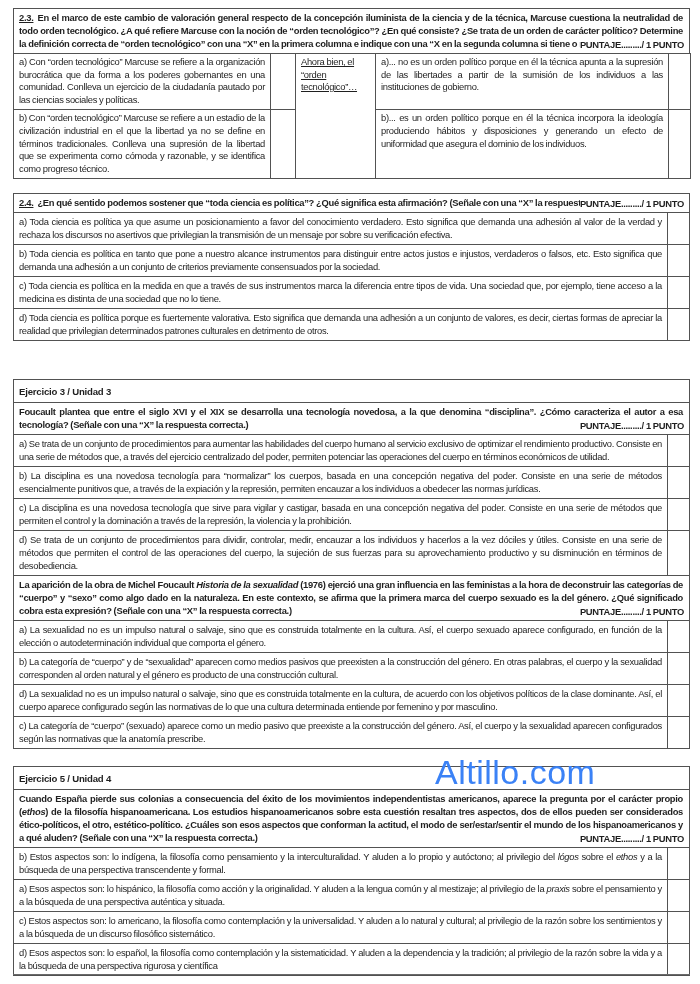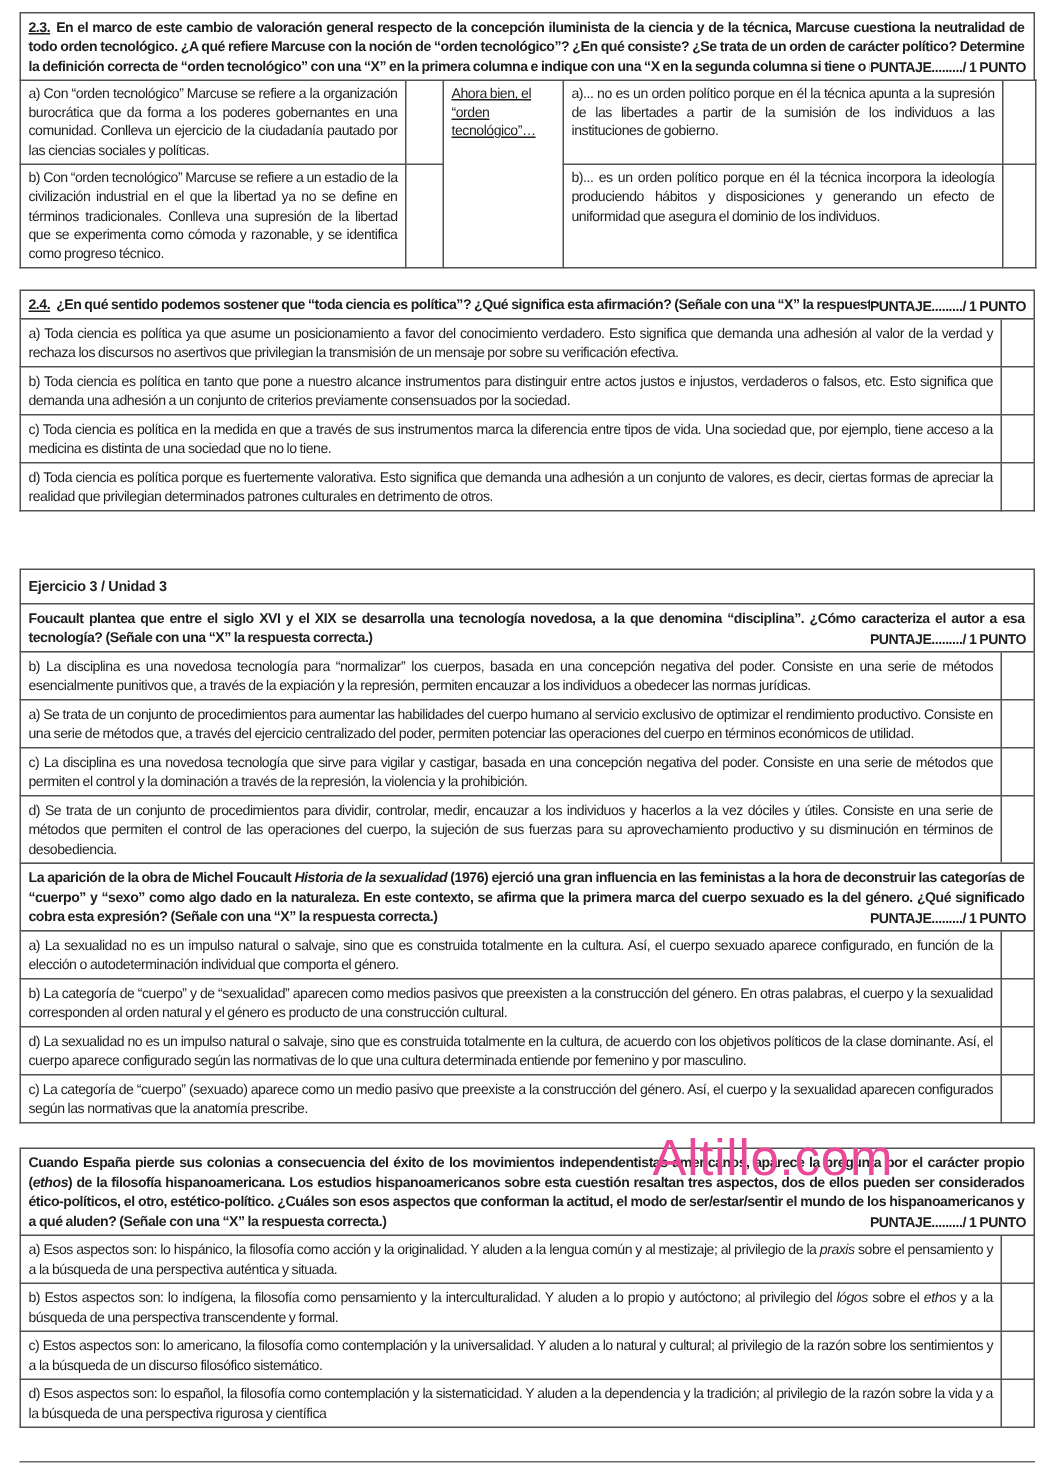--- a/index.html
+++ b/index.html
@@ -33,21 +33,21 @@
     font-size:9.4px; line-height:13px; letter-spacing:-0.3px; word-spacing:-0.3px;
     padding:2px 5px 3px;
   }
   td.chk { padding:0; }
   table.match td { line-height:12.6px; }
   td.mid { text-align:left;text-decoration:underline; }
   .stack-below { margin-top:-1px; }
 
   .watermark {
     position:absolute; left:435px; top:754px; z-index:5;
-    font-size:34px; line-height:36px; color:#ec4899; letter-spacing:0.5px;
+    font-size:34px; line-height:36px; color:#3b82f6; letter-spacing:0.5px;
     font-weight:400;
   }
   .bottom-sliver {
     position:absolute; left:13px; top:974px; width:677px; height:0;
     border-top:1px solid #6a6a6a;
   }
 </style>
 </head>
 <body>
 
@@ -123,25 +123,25 @@
       <span><span>Foucault plantea que entre el siglo XVI y el XIX se desarrolla una tecnología novedosa, a la que denomina “disciplina”. ¿Cómo caracteriza el autor a esa tecnología? (Señale con una “X” la respuesta correcta.)</span></span>
       <span class="score">PUNTAJE........./ 1 PUNTO</span>
     </div>
     <table class="opts">
       <colgroup>
           <col>
           <col style="width:22px">
         </colgroup>
       <tbody>
           <tr>
+        <td><span>a) Se trata de un conjunto de procedimientos para aumentar las habilidades del cuerpo humano al servicio exclusivo de optimizar el rendimiento productivo. Consiste en una serie de métodos que, a través del ejercicio centralizado del poder, permiten potenciar las operaciones del cuerpo en términos económicos de utilidad.</span></td>
+        <td class="chk"></td>
+      </tr>
+      <tr>
         <td><span>b) La disciplina es una novedosa tecnología para “normalizar” los cuerpos, basada en una concepción negativa del poder. Consiste en una serie de métodos esencialmente punitivos que, a través de la expiación y la represión, permiten encauzar a los individuos a obedecer las normas jurídicas.</span></td>
-        <td class="chk"></td>
-      </tr>
-      <tr>
-        <td><span>a) Se trata de un conjunto de procedimientos para aumentar las habilidades del cuerpo humano al servicio exclusivo de optimizar el rendimiento productivo. Consiste en una serie de métodos que, a través del ejercicio centralizado del poder, permiten potenciar las operaciones del cuerpo en términos económicos de utilidad.</span></td>
         <td class="chk"></td>
       </tr>
       <tr>
         <td><span>c) La disciplina es una novedosa tecnología que sirve para vigilar y castigar, basada en una concepción negativa del poder. Consiste en una serie de métodos que permiten el control y la dominación a través de la represión, la violencia y la prohibición.</span></td>
         <td class="chk"></td>
       </tr>
       <tr>
         <td><span>d) Se trata de un conjunto de procedimientos para dividir, controlar, medir, encauzar a los individuos y hacerlos a la vez dóciles y útiles. Consiste en una serie de métodos que permiten el control de las operaciones del cuerpo, la sujeción de sus fuerzas para su aprovechamiento productivo y su disminución en términos de desobediencia.</span></td>
         <td class="chk"></td>
       </tr>
@@ -174,36 +174,39 @@
       </tr>
       <tr>
         <td><span>c) La categoría de “cuerpo” (sexuado) aparece como un medio pasivo que preexiste a la construcción del género. Así, el cuerpo y la sexualidad aparecen configurados según las normativas que la anatomía prescribe.</span></td>
         <td class="chk"></td>
       </tr>
     </tbody>
       </table>
   </div>
 
   <div class="sec" style="top:766px">
+    <div class="ex-heading box">
+      <span class="ex-title">Ejercicio 5 / Unidad 4</span>
+    </div>
     <div class="q-header box stack-below">
       <span><span>Cuando España pierde sus colonias a consecuencia del éxito de los movimientos independentistas americanos, aparece la pregunta por el carácter propio (</span><span style="font-style: italic;">ethos</span><span>) de la filosofía hispanoamericana. Los estudios hispanoamericanos sobre esta cuestión resaltan tres aspectos, dos de ellos pueden ser considerados ético-políticos, el otro, estético-político. ¿Cuáles son esos aspectos que conforman la actitud, el modo de ser/estar/sentir el mundo de los hispanoamericanos y a qué aluden? (Señale con una “X” la respuesta correcta.)</span></span>
       <span class="score">PUNTAJE........./ 1 PUNTO</span>
     </div>
     <table class="opts">
       <colgroup>
           <col>
           <col style="width:22px">
         </colgroup>
       <tbody>
           <tr>
+        <td><span>b) Estos aspectos son: lo indígena, la filosofía como pensamiento y la interculturalidad. Y aluden a lo propio y autóctono; al privilegio del </span><span style="font-style: italic;">lógos</span><span> sobre el </span><span style="font-style: italic;">ethos</span><span> y a la búsqueda de una perspectiva transcendente y formal.</span></td>
+        <td class="chk"></td>
+      </tr>
+      <tr>
         <td><span>a) Esos aspectos son: lo hispánico, la filosofía como acción y la originalidad. Y aluden a la lengua común y al mestizaje; al privilegio de la </span><span style="font-style: italic;">praxis</span><span> sobre el pensamiento y a la búsqueda de una perspectiva auténtica y situada.</span></td>
-        <td class="chk"></td>
-      </tr>
-      <tr>
-        <td><span>b) Estos aspectos son: lo indígena, la filosofía como pensamiento y la interculturalidad. Y aluden a lo propio y autóctono; al privilegio del </span><span style="font-style: italic;">lógos</span><span> sobre el </span><span style="font-style: italic;">ethos</span><span> y a la búsqueda de una perspectiva transcendente y formal.</span></td>
         <td class="chk"></td>
       </tr>
       <tr>
         <td><span>c) Estos aspectos son: lo americano, la filosofía como contemplación y la universalidad. Y aluden a lo natural y cultural; al privilegio de la razón sobre los sentimientos y a la búsqueda de un discurso filosófico sistemático.</span></td>
         <td class="chk"></td>
       </tr>
       <tr>
         <td><span>d) Esos aspectos son: lo español, la filosofía como contemplación y la sistematicidad. Y aluden a la dependencia y la tradición; al privilegio de la razón sobre la vida y a la búsqueda de una perspectiva rigurosa y científica</span></td>
         <td class="chk"></td>
       </tr>

